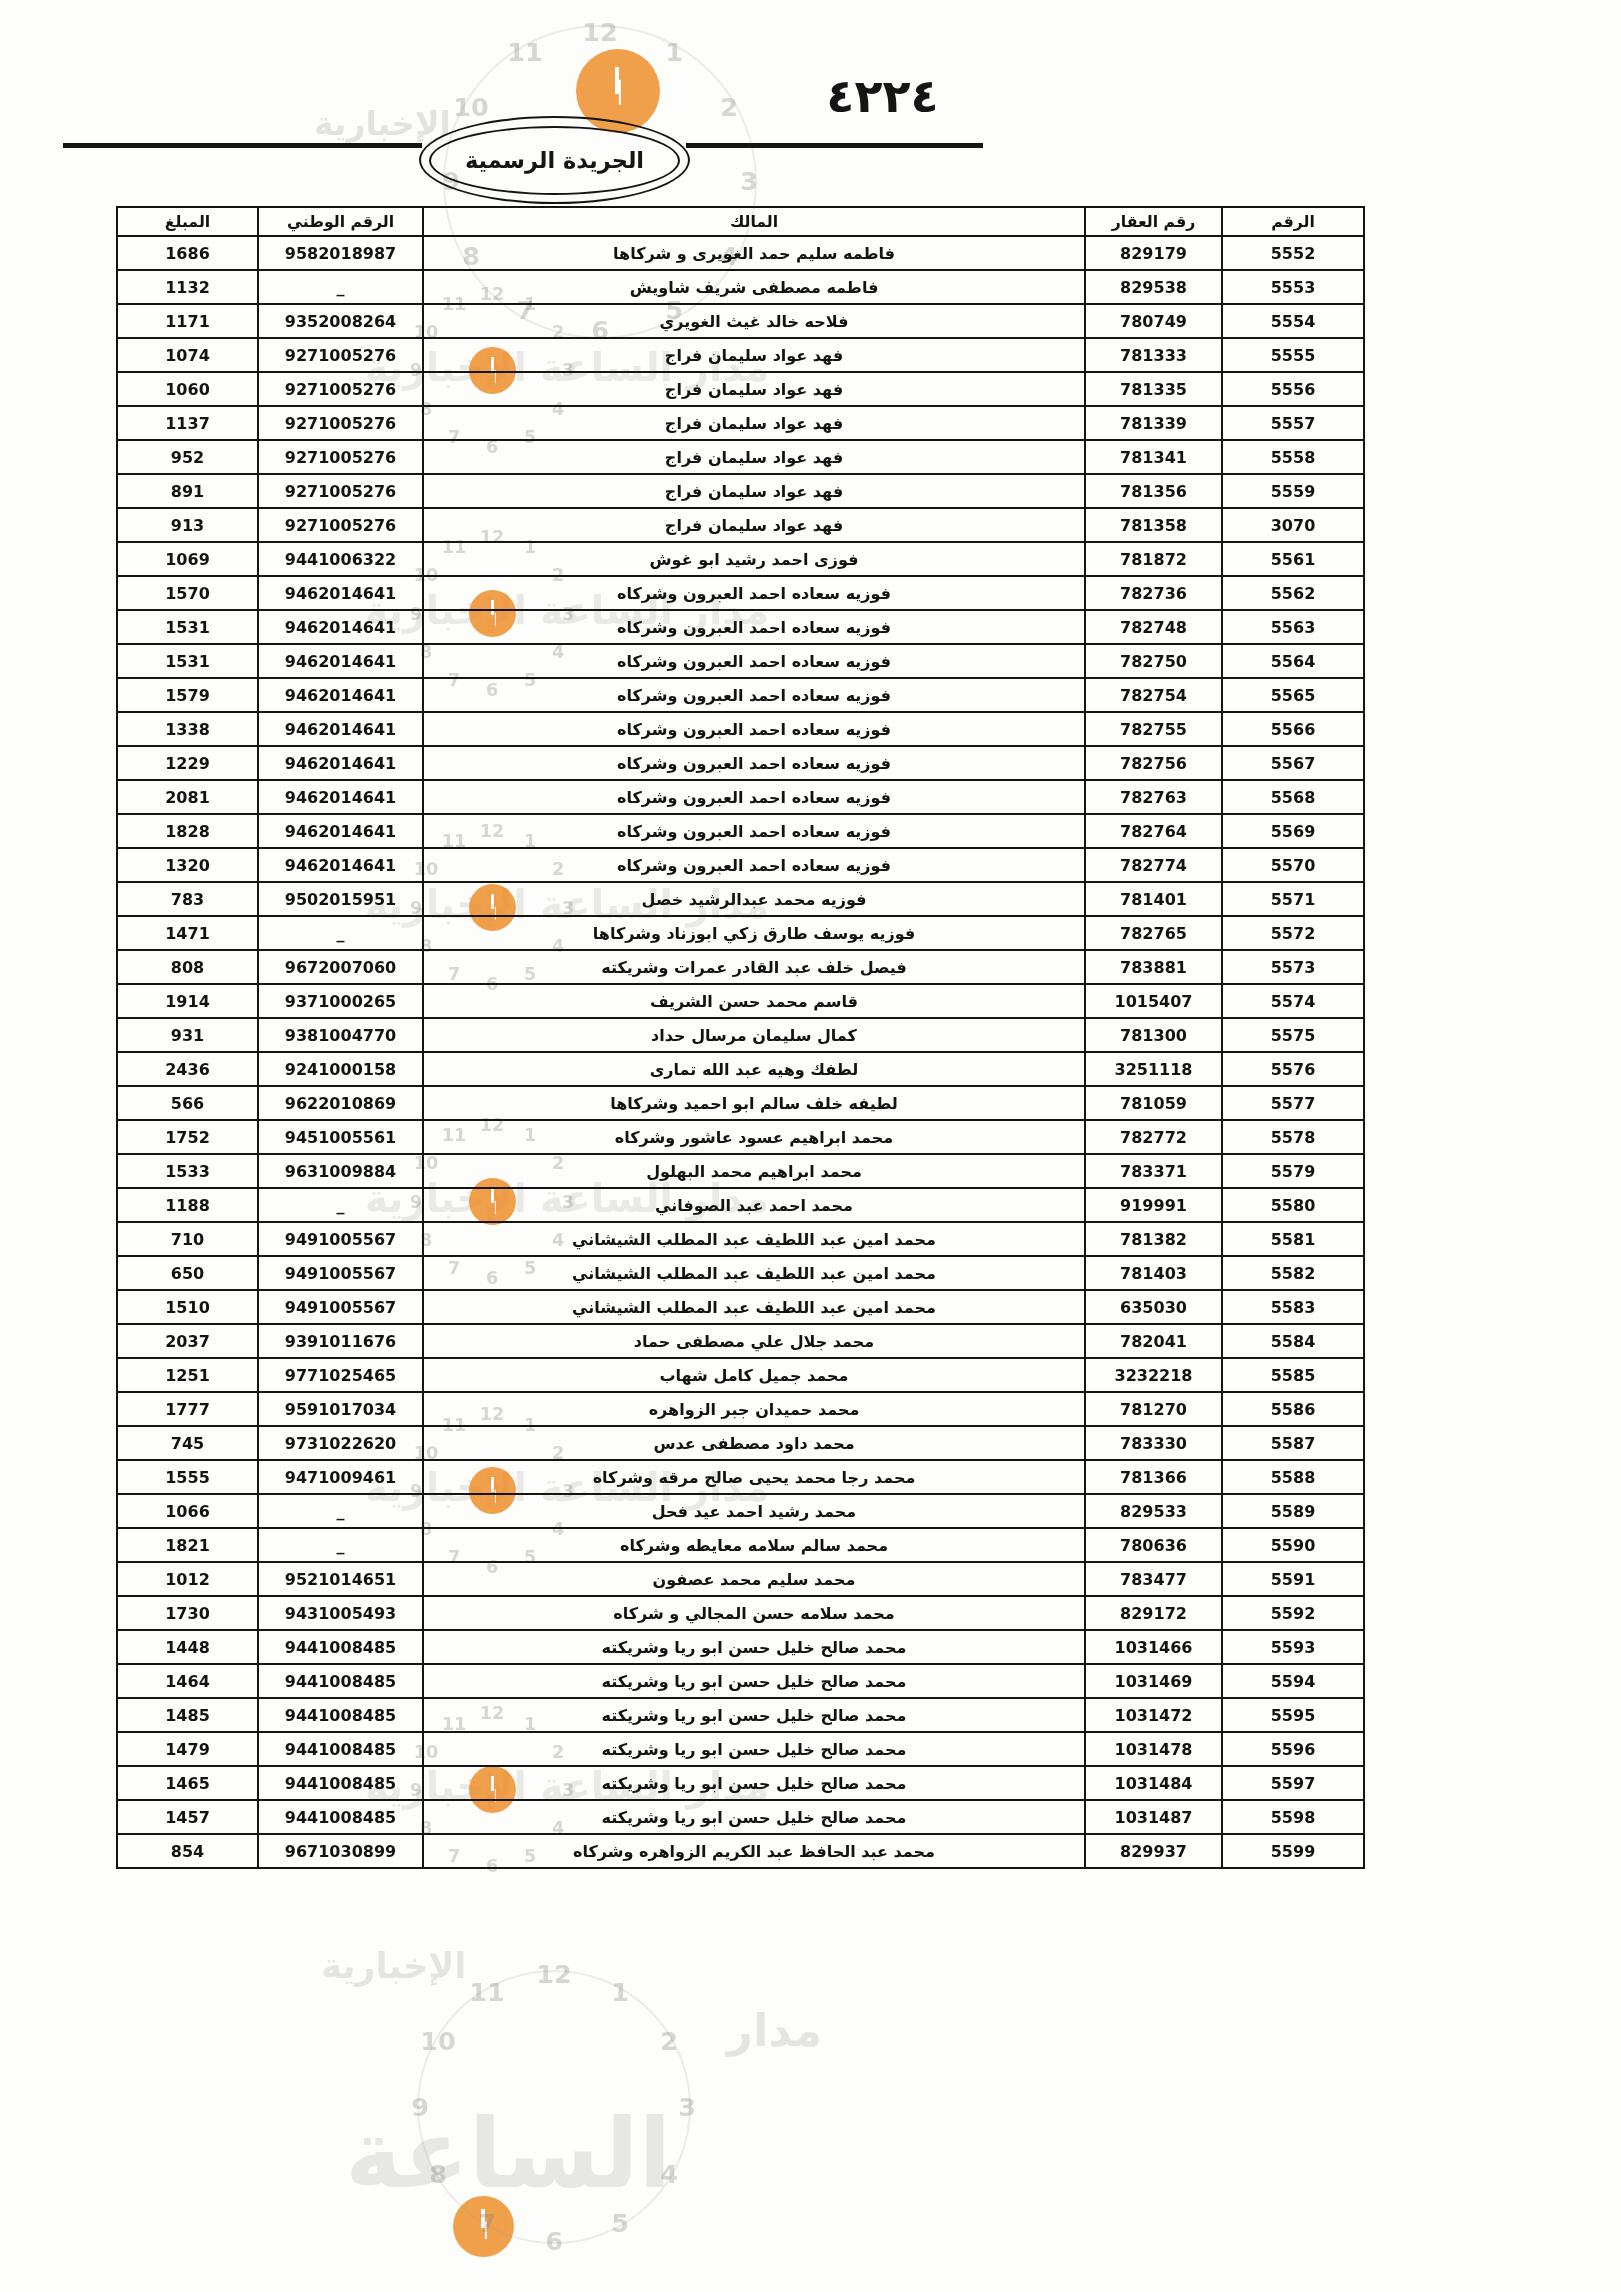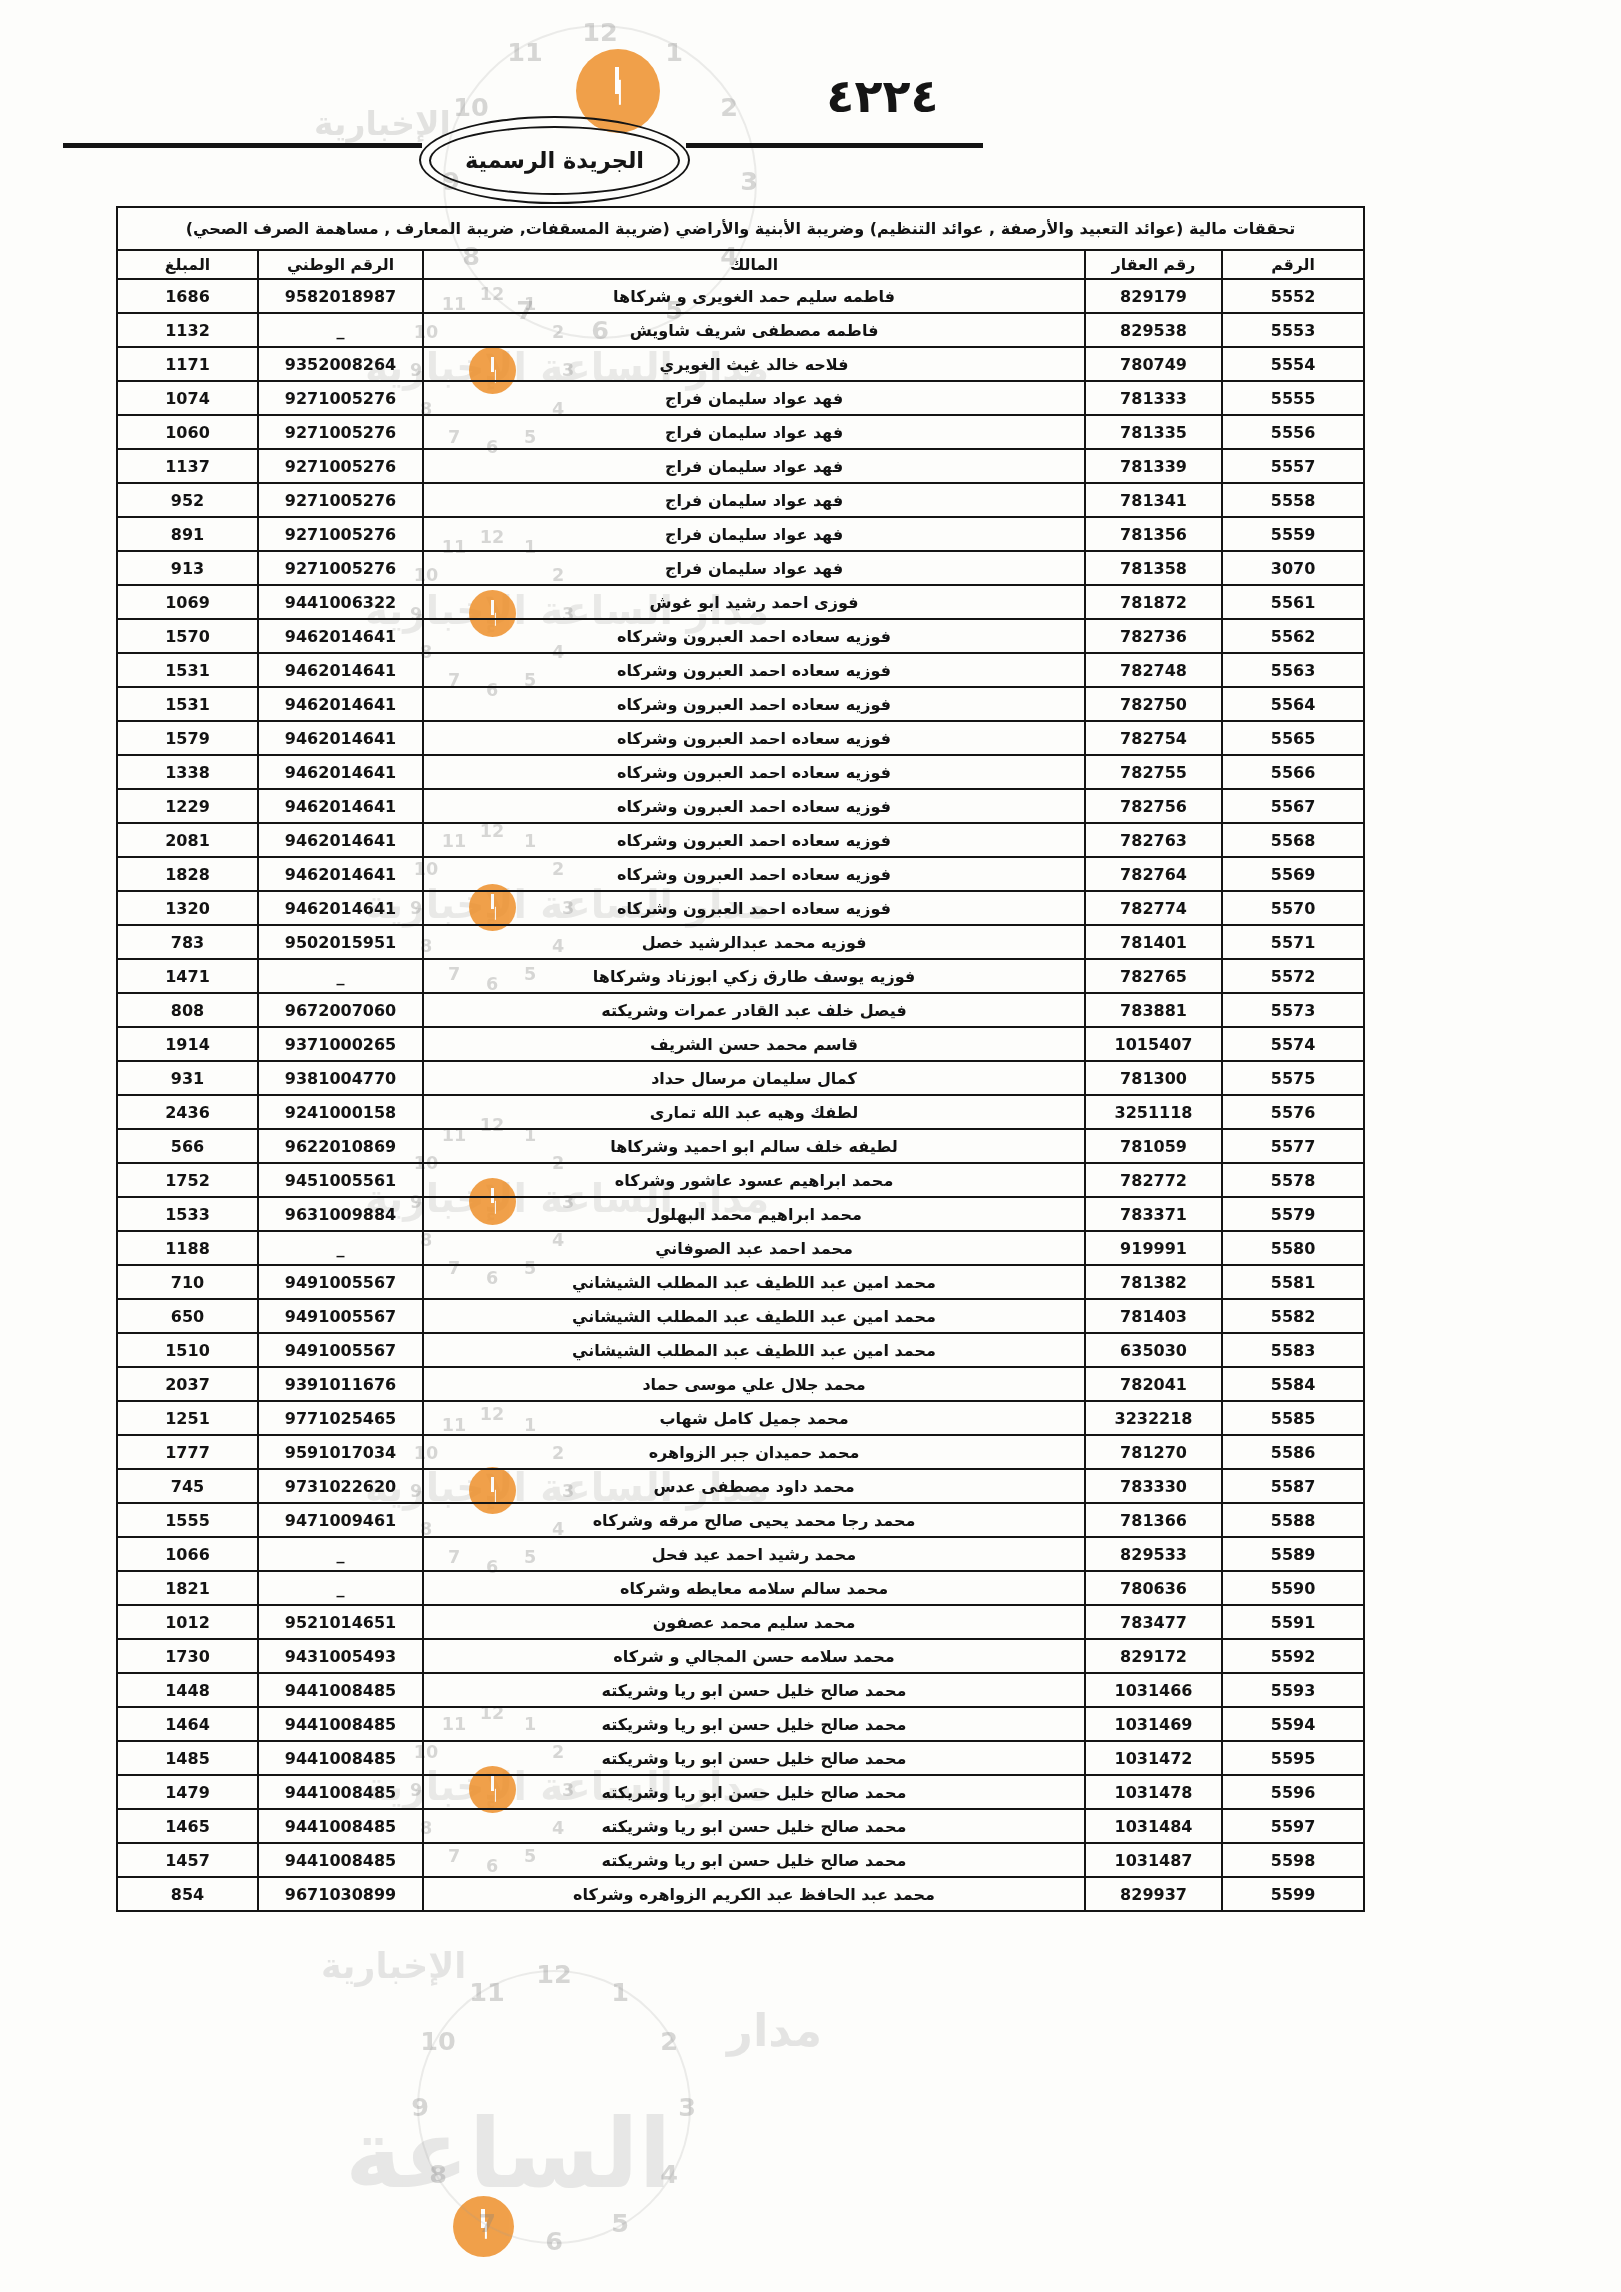--- a/index.html
+++ b/index.html
@@ -210,23 +210,20 @@
   <table class="records" dir="rtl">
     <colgroup>
       <col style="width:142px">
       <col style="width:137px">
       <col style="width:662px">
       <col style="width:165px">
       <col style="width:141px">
     </colgroup>
     <thead>
       <tr>
-        <th class="title-cell" colspan="5">تحققات مالية (عوائد التعبيد والأرصفة , عوائد التنظيم) وضريبة الأبنية والأراضي (ضريبة المسقفات, ضريبة المعارف , مساهمة الصرف الصحي)</th>
-      </tr>
-      <tr>
         <th class="head-cell">الرقم</th>
         <th class="head-cell">رقم العقار</th>
         <th class="head-cell">المالك</th>
         <th class="head-cell">الرقم الوطني</th>
         <th class="head-cell">المبلغ</th>
       </tr>
     </thead>
     <tbody>
         <tr>
           <td>5552</td>
@@ -448,21 +445,21 @@
         <tr>
           <td>5583</td>
           <td>635030</td>
           <td>محمد امين عبد اللطيف عبد المطلب الشيشاني</td>
           <td>9491005567</td>
           <td>1510</td>
         </tr>
         <tr>
           <td>5584</td>
           <td>782041</td>
-          <td>محمد جلال علي موسى حماد</td>
+          <td>محمد جلال علي مصطفى حماد</td>
           <td>9391011676</td>
           <td>2037</td>
         </tr>
         <tr>
           <td>5585</td>
           <td>3232218</td>
           <td>محمد جميل كامل شهاب</td>
           <td>9771025465</td>
           <td>1251</td>
         </tr>

